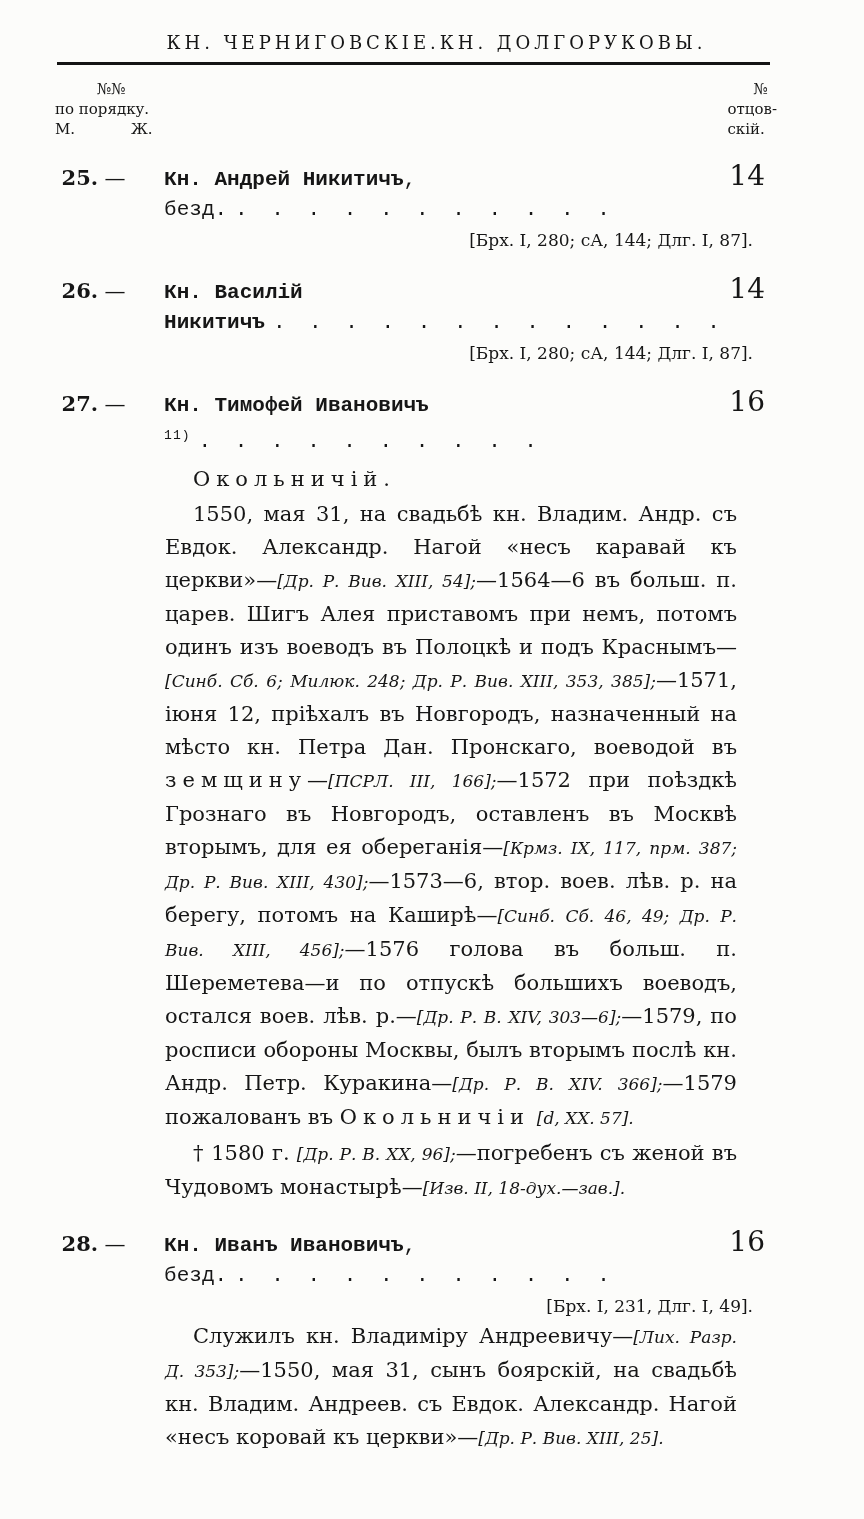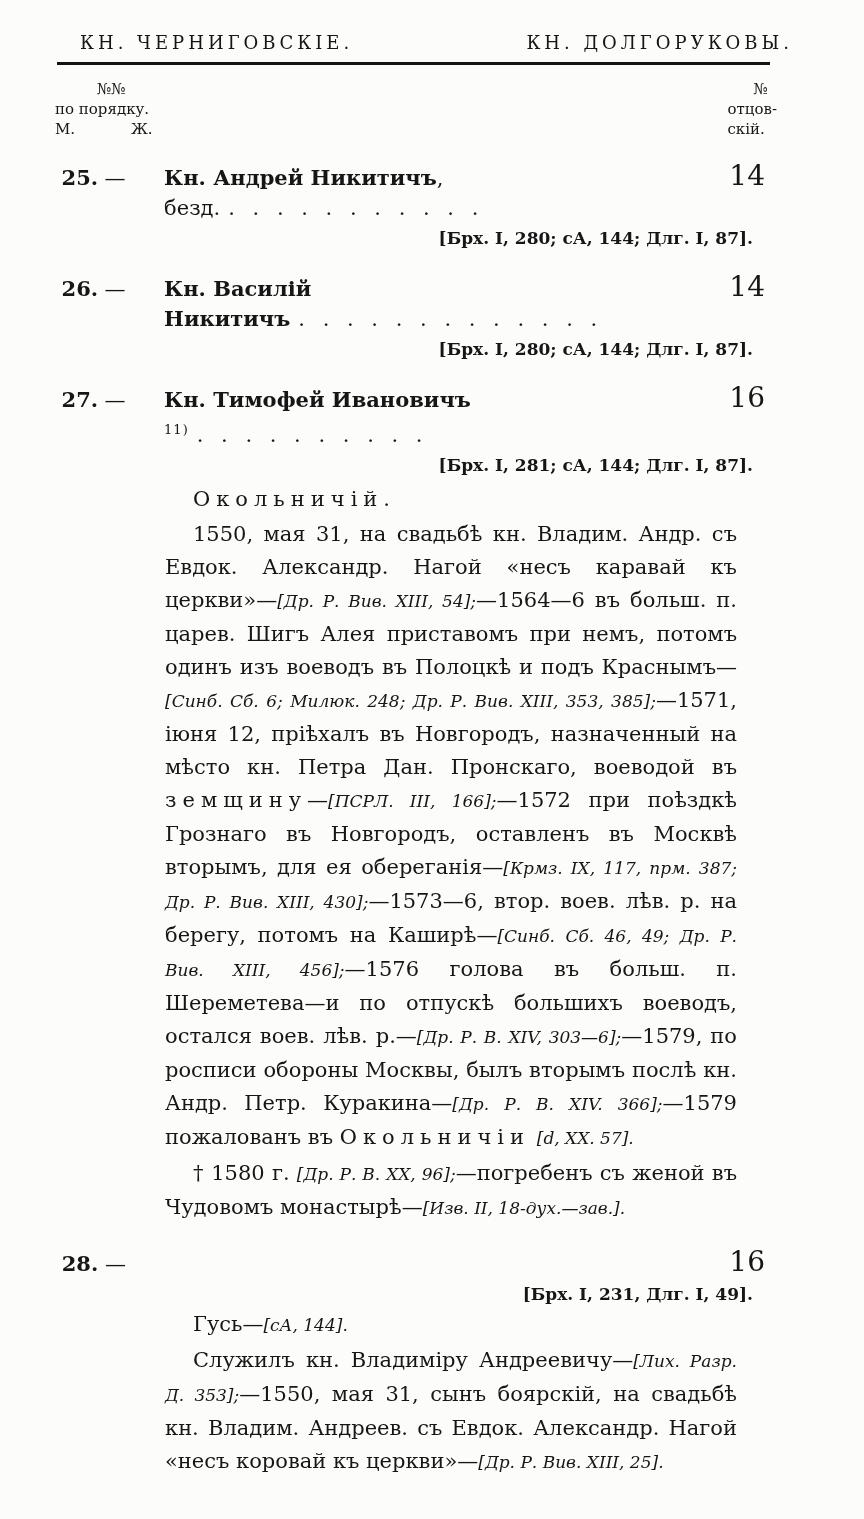--- a/index.html
+++ b/index.html
@@ -13,42 +13,42 @@
     box-sizing:border-box;
     padding:32px 99px 0 55px;
     overflow:hidden;
   }
   .b { font-weight:bold; }
   .sp { letter-spacing:6px; }
   .sup { vertical-align:super; font-size:62%; letter-spacing:1px; }
   .cite { font-size:17px; }
 
   
-  .runheads { display:flex; justify-content:space-between; margin-right:-28px; }
+  .runheads { display:flex; justify-content:center; margin-right:-28px; }
   .runhead { font-size:18px; letter-spacing:4px; white-space:nowrap; }
   .runhead.left { margin-left:25px; }
   .rule { height:3px; background:#141414; margin:9px -5px 0 2px; }
 
   
   .colheads { display:flex; justify-content:space-between; margin-top:14px; font-size:15px; line-height:20px; margin-right:-12px; }
   .colhead-left .l1 { padding-left:42px; }
   .colhead-left .l3 { display:flex; }
   .colhead-left .l3 .m { width:76px; }
   .colhead-right { text-align:left; }
   .colhead-right .l1 { padding-left:26px; }
 
   
   .entry { margin-top:22px; }
   .entry-head { display:flex; align-items:baseline; font-size:21px; line-height:30px; }
   .entry-num { width:50px; font-weight:bold; font-size:21px;text-align:center; }
   .entry-dash { width:60px; }
-  .entry-main { width:570px; }
+  .entry-main { width:570px;font-family:Liberation Mono, monospace; }
   .dots { letter-spacing:2px; word-spacing:7px; margin-left:8px; white-space:nowrap; }
   .entry-ref { flex:1; text-align:right; font-size:28px; }
-  .entry-citation { text-align:right; font-size:17px; line-height:24px; padding-right:12px; margin-top:3px;font-weight:bold; }
+  .entry-citation { text-align:right; font-size:17px; line-height:24px; padding-right:12px; margin-top:3px; }
 
   .body-par {
     margin-left:110px; width:572px;
     font-size:21px; line-height:33px;
     text-align:justify; text-indent:28px;
     margin-top:2px;
   }
   .body-par.spaced-line { letter-spacing:6px; margin-top:6px; }
   .body-par .cite { letter-spacing:0;font-style:italic; }
 </style>
@@ -99,30 +99,29 @@
     <div class="entry-citation">[Брх. I, 280; сА, 144; Длг. I, 87].</div>
   </div>
 
   <div class="entry">
     <div class="entry-head">
       <span class="entry-num">27.</span>
       <span class="entry-dash">—</span>
       <span class="entry-main"><span><span class="b">Кн. Тимофей Ивановичъ</span><span> </span><span class="sup">11)</span></span><span class="dots">. . . . . . . . . .</span></span>
       <span class="entry-ref">16</span>
     </div>
-    <div class="entry-citation">[Брх. I, 281; сА, 144; Длг. I, 87].</div>
     <div class="body-par spaced-line"><span class="sp">Окольничій.</span></div>
     <div class="body-par"><span>1550, мая 31, на свадьбѣ кн. Владим. Андр. съ Евдок. Александр. Нагой «несъ каравай къ церкви»—</span><span class="cite">[Др. Р. Вив. XIII, 54];</span><span>—1564—6 въ больш. п. царев. Шигъ Алея приставомъ при немъ, потомъ одинъ изъ воеводъ въ Полоцкѣ и подъ Краснымъ—</span><span class="cite">[Синб. Сб. 6; Милюк. 248; Др. Р. Вив. XIII, 353, 385];</span><span>—1571, іюня 12, пріѣхалъ въ Новгородъ, назначенный на мѣсто кн. Петра Дан. Пронскаго, воеводой въ </span><span class="sp">земщину</span><span>—</span><span class="cite">[ПСРЛ. III, 166];</span><span>—1572 при поѣздкѣ Грознаго въ Новгородъ, оставленъ въ Москвѣ вторымъ, для ея обереганія—</span><span class="cite">[Крмз. IX, 117, прм. 387; Др. Р. Вив. XIII, 430];</span><span>—1573—6, втор. воев. лѣв. р. на берегу, потомъ на Каширѣ—</span><span class="cite">[Синб. Сб. 46, 49; Др. Р. Вив. XIII, 456];</span><span>—1576 голова въ больш. п. Шереметева—и по отпускѣ большихъ воеводъ, остался воев. лѣв. р.—</span><span class="cite">[Др. Р. В. XIV, 303—6];</span><span>—1579, по росписи обороны Москвы, былъ вторымъ послѣ кн. Андр. Петр. Куракина—</span><span class="cite">[Др. Р. В. XIV. 366];</span><span>—1579 пожалованъ въ </span><span class="sp">Окольничіи</span><span> </span><span class="cite">[d, XX. 57].</span></div>
     <div class="body-par"><span>† 1580 г. </span><span class="cite">[Др. Р. В. XX, 96];</span><span>—погребенъ съ женой въ Чудовомъ монастырѣ—</span><span class="cite">[Изв. II, 18-дух.—зав.].</span></div>
   </div>
 
   <div class="entry">
     <div class="entry-head">
       <span class="entry-num">28.</span>
       <span class="entry-dash">—</span>
+      <span class="entry-main"><span><span class="b">Кн. Иванъ Ивановичъ</span><span>, безд.</span></span><span class="dots">. . . . . . . . . . .</span></span>
       <span class="entry-ref">16</span>
     </div>
     <div class="entry-citation">[Брх. I, 231, Длг. I, 49].</div>
-    <div class="body-par"><span>Гусь—</span><span class="cite">[сА, 144].</span></div>
     <div class="body-par"><span>Служилъ кн. Владиміру Андреевичу—</span><span class="cite">[Лих. Разр. Д. 353];</span><span>—1550, мая 31, сынъ боярскій, на свадьбѣ кн. Владим. Андреев. съ Евдок. Александр. Нагой «несъ коровай къ церкви»—</span><span class="cite">[Др. Р. Вив. XIII, 25].</span></div>
   </div>
 
 </div>
 
 </body></html>

